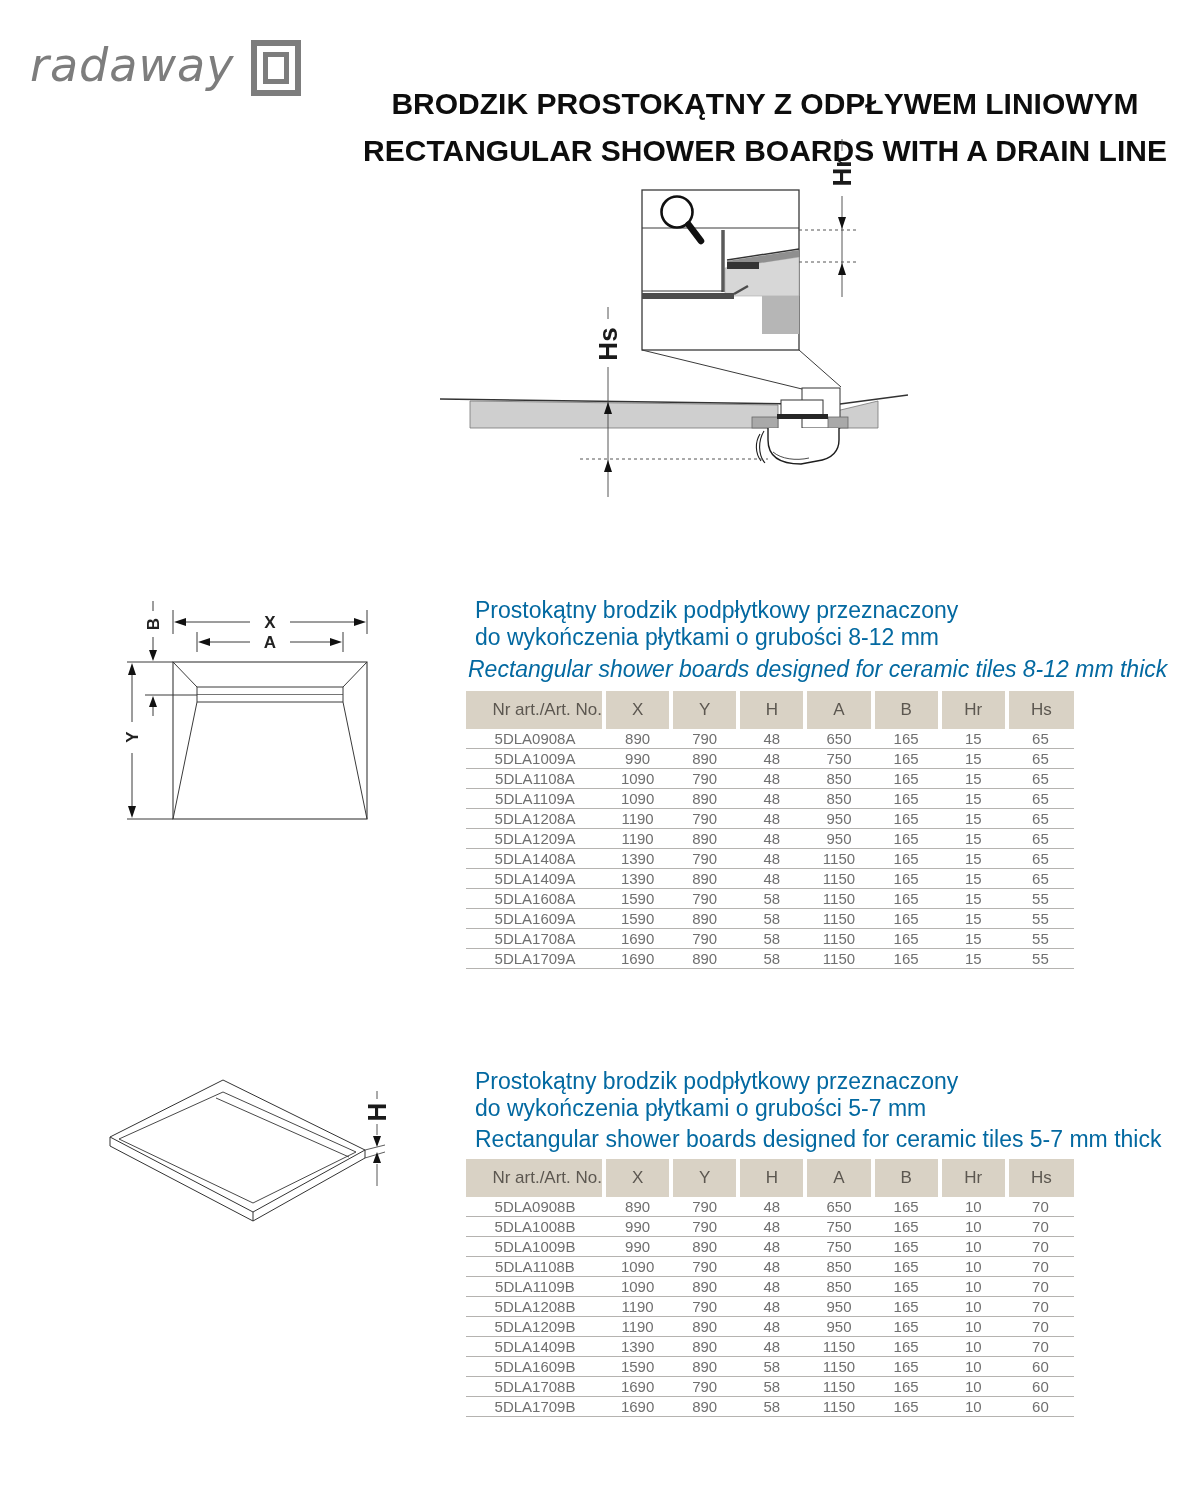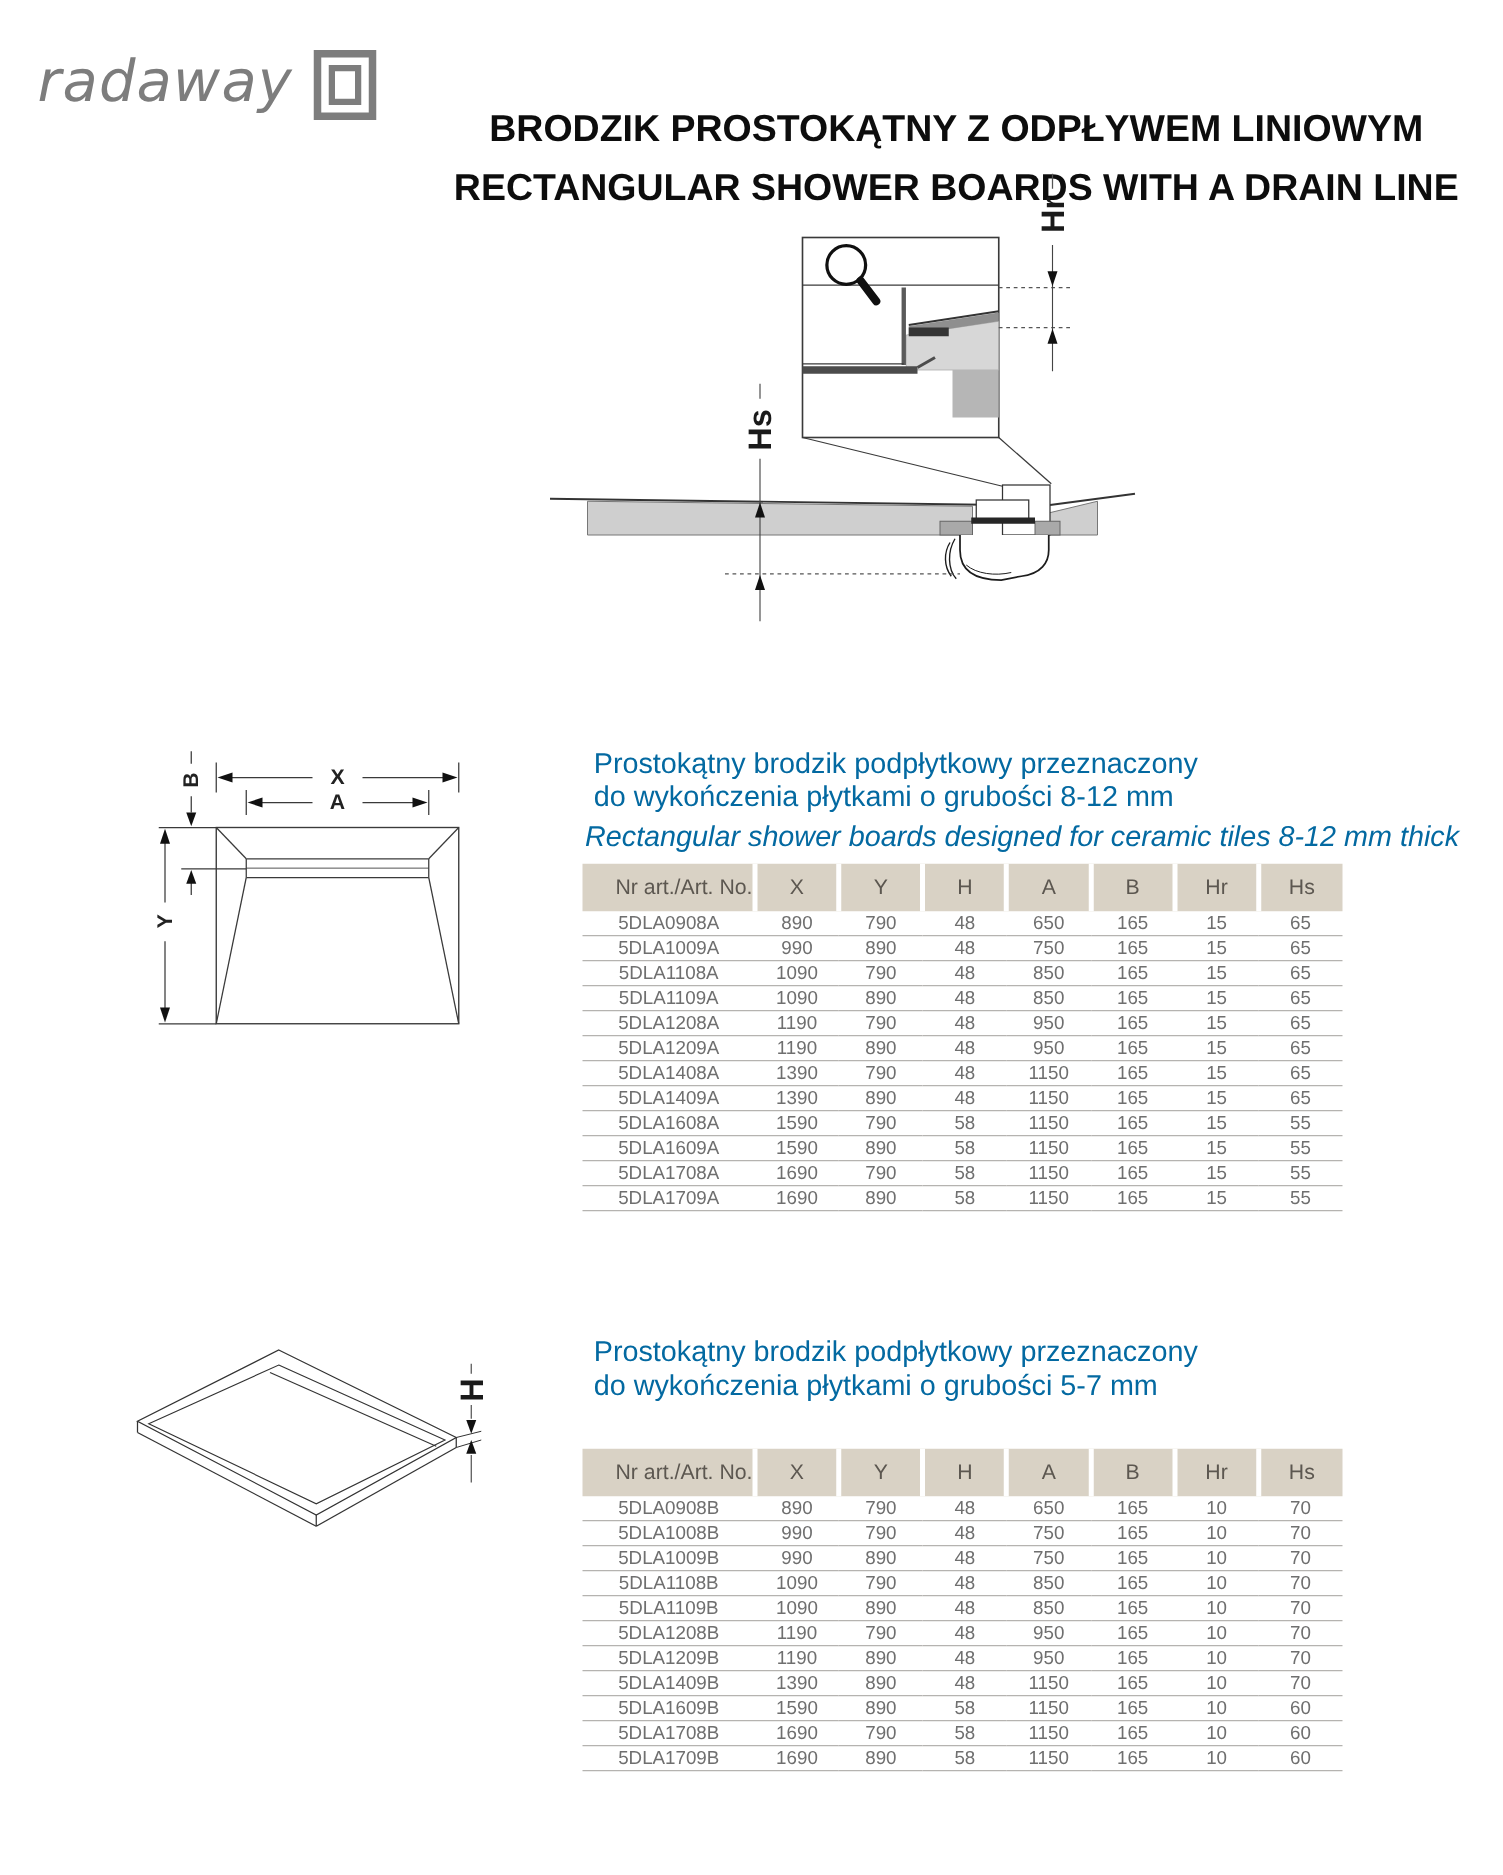--- a/index.html
+++ b/index.html
@@ -323,20 +323,23 @@
     </g>
     <polygon points="377,1147 373,1136 381,1136" fill="#111111"></polygon>
     <polygon points="377,1152 373,1163 381,1163" fill="#111111"></polygon>
     <text class="dim-label" x="377" y="1112" text-anchor="middle" dominant-baseline="central" transform="rotate(-90 377 1112)">H</text>
   </svg>
 
   <div class="abs desc" style="left:475px; top:1068px;">
     <div>Prostokątny brodzik podpłytkowy przeznaczony</div>
     <div>do wykończenia płytkami o  grubości 5-7 mm</div>
   </div>
+  <div class="abs desc" style="left:475px; top:1126px;">
+    <div>Rectangular shower boards designed for ceramic tiles 5-7 mm thick</div>
+  </div>
 
   <table class="abs spec-table" style="left:466px; top:1159px;">
     <thead>
         <tr>
           <th class="c0">Nr art./Art. No.</th>
           <th>X</th>
           <th>Y</th>
           <th>H</th>
           <th>A</th>
           <th>B</th>

